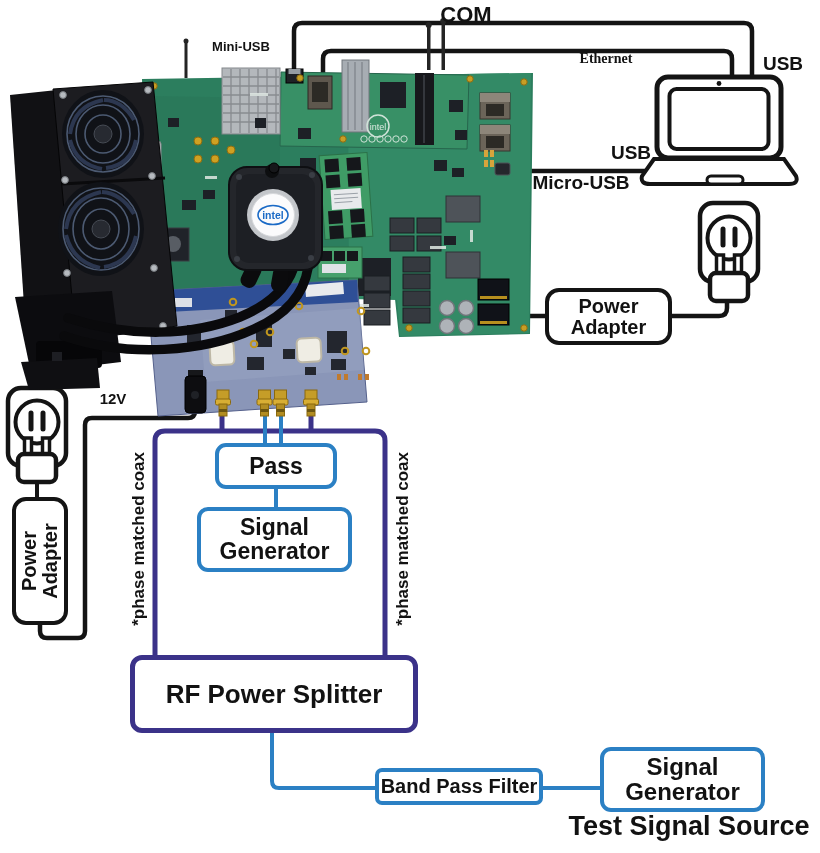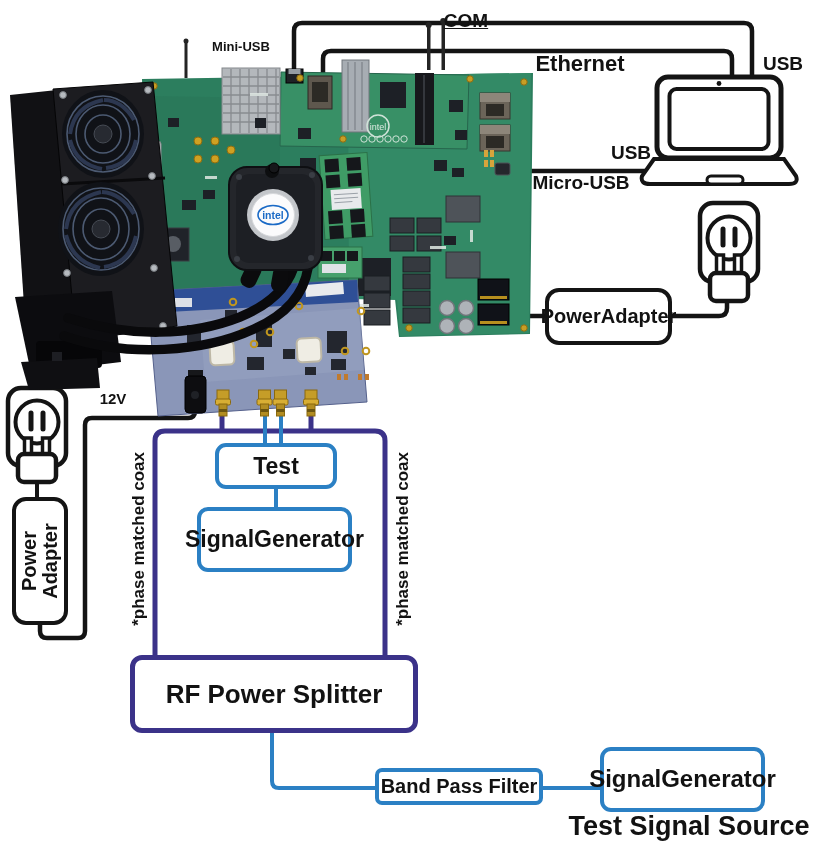--- a/index.html
+++ b/index.html
@@ -1,20 +1,20 @@
 <!DOCTYPE html>
 <html><head>
 <meta charset="utf-8">
 <style>
   html,body{margin:0;padding:0;background:#ffffff;}
   #stage{position:relative;width:820px;height:853px;background:#fff;overflow:hidden;
          font-family:"Liberation Sans",sans-serif;}
   .abs{position:absolute;}
   .lbl{position:absolute;font-weight:700;color:#121212;text-align:center;line-height:1.05;white-space:nowrap;}
-  .box{position:absolute;display:flex;flex-direction:row;align-items:center;justify-content:center;
+  .box{position:absolute;display:flex;flex-direction:column;align-items:center;justify-content:center;
        background:#fff;box-sizing:border-box;font-weight:700;color:#121212;text-align:center;}
   .b-blue{border:4px solid #2b80c4;border-radius:11px;}
   .b-blue-sm{border:4px solid #2b80c4;border-radius:7px;}
   .b-purple{border:5px solid #3b3289;border-radius:12px;}
   .b-black{border:4px solid #141414;border-radius:14px;}
   .rot90{transform:rotate(-90deg);}
   svg text{font-family:"Liberation Sans",sans-serif;}
 </style>
 </head>
 <body>
@@ -396,23 +396,23 @@
       <circle cx="273" cy="215" r="26" fill="#c3c6ca"></circle>
       <circle cx="273" cy="215" r="21.5" fill="#fbfbfc" stroke="#d6d8db"></circle>
       <g>
         <ellipse cx="273" cy="215" rx="15" ry="9.5" fill="none" stroke="#1a6ac6" stroke-width="1.6"></ellipse>
         <text x="273" y="219" font-size="10.5" font-weight="600" fill="#1a6ac6" text-anchor="middle">intel</text>
       </g>
     </g>
   </g>
 </svg>
 
-<div class="lbl" style="left:428px;top:11px;width:76px;font-size:19px;text-decoration:underline;">COM</div>
+<div class="lbl" style="left:428px;top:3px;width:76px;font-size:22px;">COM</div>
 <div class="lbl" style="left:190px;top:40px;width:102px;font-size:13px;">Mini-USB</div>
-<div class="lbl" style="left:534px;top:52px;width:92px;font-size:22px;">Ethernet</div>
+<div class="lbl" style="left:560px;top:52px;width:92px;font-size:14px;font-family:Liberation Serif, serif;">Ethernet</div>
 <div class="lbl" style="left:757px;top:54px;width:52px;font-size:19px;">USB</div>
 <div class="lbl" style="left:605px;top:143px;width:52px;font-size:19px;">USB</div>
 <div class="lbl" style="left:516px;top:173px;width:130px;font-size:19px;">Micro-USB</div>
 <div class="lbl" style="left:92px;top:391px;width:42px;font-size:15px;font-weight:600;">12V</div>
 
 <div class="lbl rot90" style="left:33px;top:530px;width:212px;font-size:17px;">*phase matched coax</div>
 <div class="lbl rot90" style="left:297px;top:530px;width:212px;font-size:17px;">*phase matched coax</div>
 
 <div class="box b-black" style="left:545px;top:288px;width:127px;height:57px;font-size:20px;line-height:1.05;">
   <span>Power</span>
@@ -420,21 +420,21 @@
 </div>
 
 <div class="box b-black" style="left:12px;top:497px;width:56px;height:128px;">
   <div class="rot90" style="width:128px;text-align:center;font-size:20px;line-height:1.05;">
     <span style="display:block">Power</span>
     <span style="display:block">Adapter</span>
   </div>
 </div>
 
 <div class="box b-blue" style="left:215px;top:443px;width:122px;height:46px;font-size:23px;">
-      <span>Test</span>
+      <span>Pass</span>
     </div>
 
 <div class="box b-blue" style="left:197px;top:507px;width:155px;height:65px;font-size:23px;line-height:1.04;">
   <span>Signal</span>
   <span>Generator</span>
 </div>
 
 <div class="lbl" style="left:160px;top:576px;width:215px;font-size:26px;line-height:1.0;">
 </div>
 

